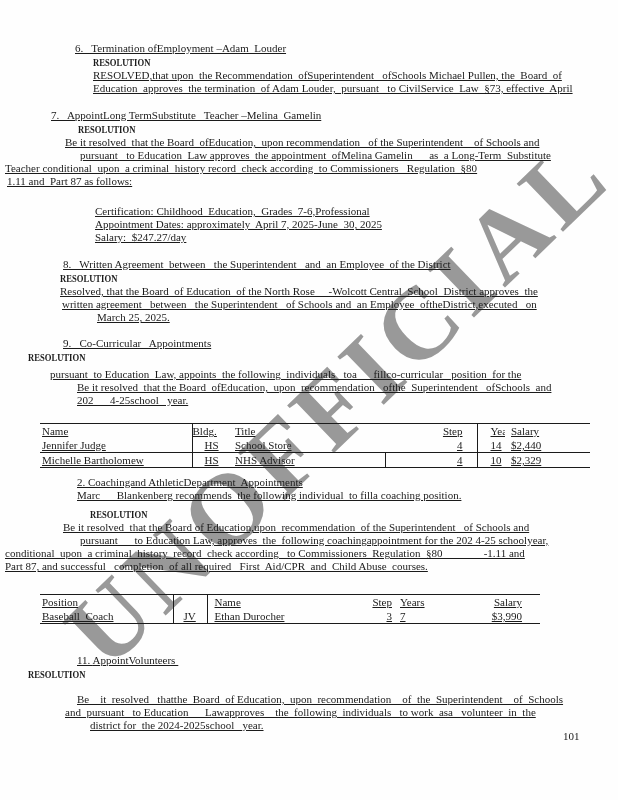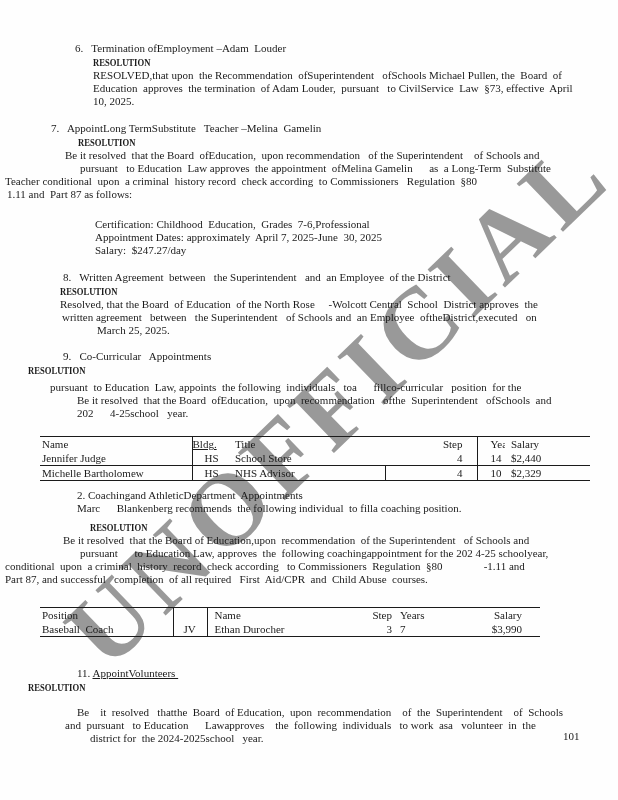--- a/index.html
+++ b/index.html
@@ -17,21 +17,21 @@
     transform:translate(-50%,-50%) rotate(-44deg);
     font-family:"Liberation Serif","DejaVu Serif",serif;
     font-weight:bold;
     font-size:102px;
     letter-spacing:6px;
     color:rgba(128,128,128,0.80);
     white-space:nowrap;
     z-index:0;
     user-select:none;
   }
-  .content{position:absolute;inset:0;z-index:1;padding-top:42px;box-sizing:border-box;}
+  .content{position:absolute;inset:0;z-index:1;padding-top:42px;box-sizing:border-box;text-decoration:underline;}
   .ln{
     font-size:11px;
     line-height:13px;
     white-space:pre;
     letter-spacing:0px;
   }
   .res-line{line-height:12px;white-space:pre;}
   .res{
     display:inline-block;
     font-weight:700;
@@ -73,21 +73,20 @@
 <div class="page">
 
   <div class="watermark">UNOFFICIAL</div>
 
   <div class="content">
 
     <div class="ln" style="margin-left:75px">6.   Termination ofEmployment –Adam  Louder</div>
     <div class="res-line" style="margin-left:93px"><span class="res">RESOLUTION</span></div>
     <div class="ln" style="margin-left:93px">RESOLVED,that upon  the Recommendation  ofSuperintendent   ofSchools Michael Pullen, the  Board  of</div>
     <div class="ln" style="margin-left:93px">Education  approves  the termination  of Adam Louder,  pursuant   to CivilService  Law  §73, effective  April</div>
-    <div class="ln" style="margin-left:93px">10, 2025.</div>
 
     <div class="sp" style="height:14px"></div>
 
     <div class="ln" style="margin-left:51px">7.   AppointLong TermSubstitute   Teacher –Melina  Gamelin</div>
     <div class="res-line" style="margin-left:78px"><span class="res">RESOLUTION</span></div>
     <div class="ln" style="margin-left:65px">Be it resolved  that the Board  ofEducation,  upon recommendation   of the Superintendent    of Schools and</div>
     <div class="ln" style="margin-left:80px">pursuant   to Education  Law approves  the appointment  ofMelina Gamelin      as  a Long-Term  Substitute</div>
     <div class="ln" style="margin-left:5px">Teacher conditional  upon  a criminal  history record  check according  to Commissioners   Regulation  §80</div>
     <div class="ln" style="margin-left:7px">1.11 and  Part 87 as follows:</div>
 

